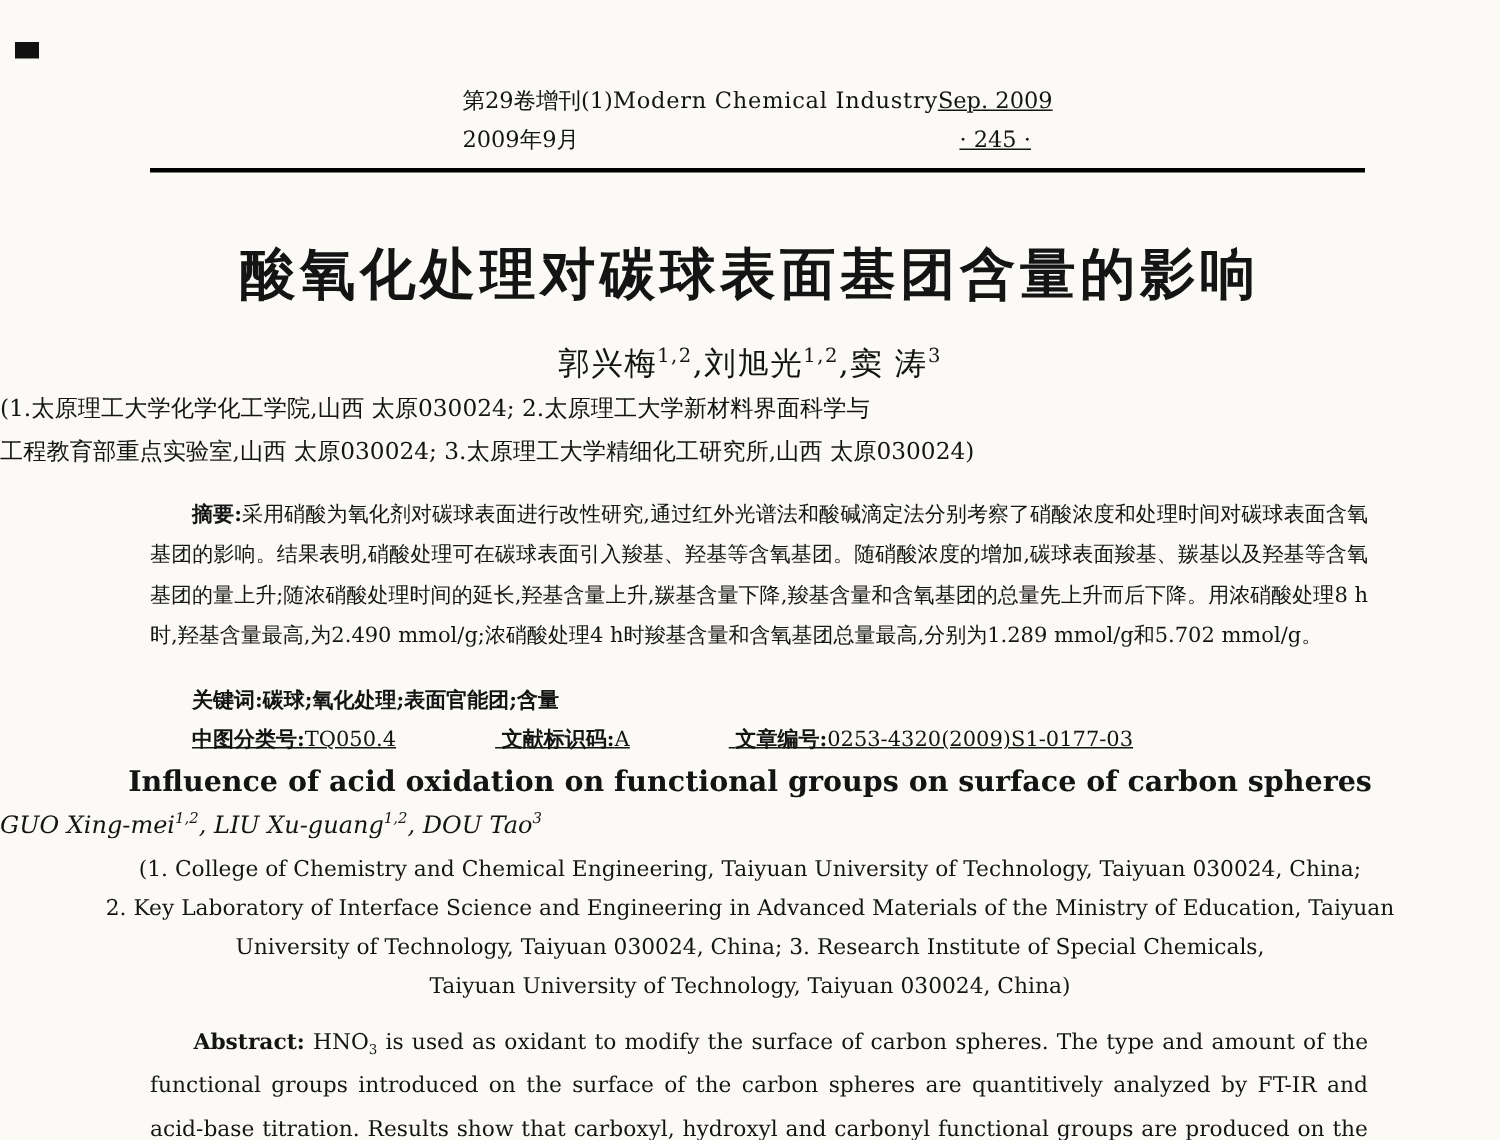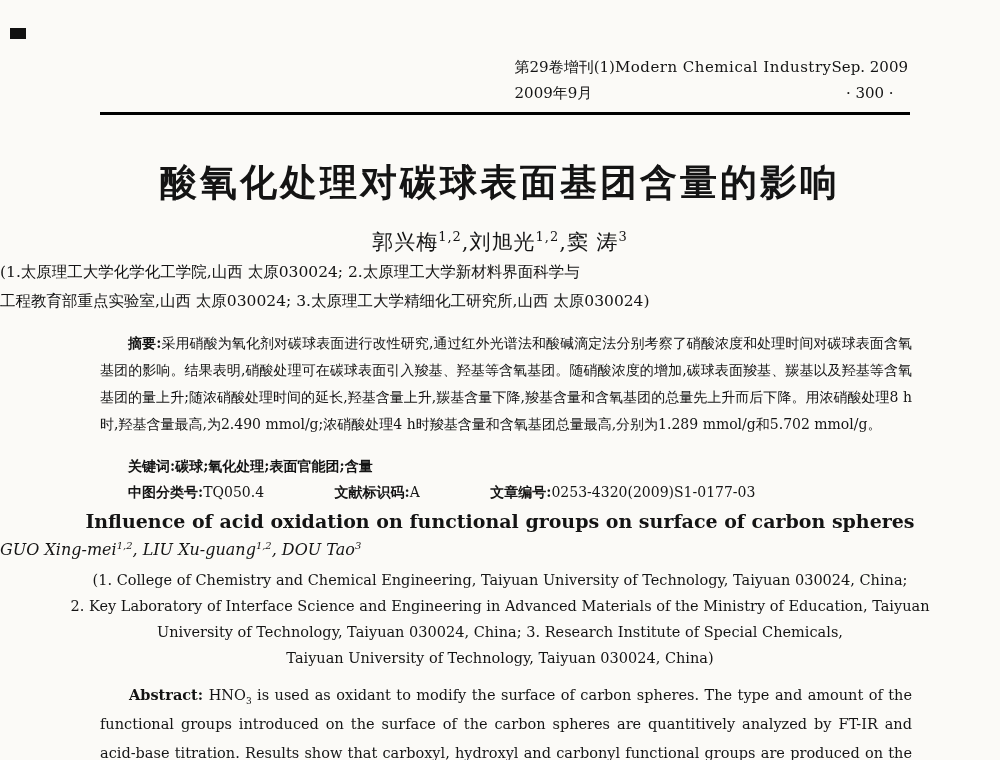--- a/index.html
+++ b/index.html
@@ -14,27 +14,27 @@
   .page { position: relative; width: 1000px; height: 760px; }
 
   .scan-artifact {
     position: absolute; left: 10px; top: 28px;
     width: 16px; height: 11px; background: #111;
   }
 
   
   .journal-header {
     position: absolute; top: 54px; left: 102px; width: 806px;
-    display: flex; justify-content: flex-end; align-items: flex-start;
+    display: flex; justify-content: center; align-items: flex-start;
     font-size: 15px;
   }
   .header-col { line-height: 26px; }
   .header-left  { text-align: left; }
   .header-center{ text-align: center; }
-  .header-right { text-align: center; }
+  .header-right { text-align: center; text-decoration: underline; }
   .header-journal-title-cn { font-size: 17px; letter-spacing: 7px; font-style: italic; font-weight: bold; }
   .header-journal-title-en { font-size: 15px; letter-spacing: 0.5px; }
 
   .header-rule {
     position: absolute; top: 112px; left: 100px; width: 810px;
     height: 3px; background: #000;
   }
 
   
   .article-title-cn {
@@ -62,21 +62,21 @@
   }
   .abstract-cn .label { font-weight: bold; }
 
   .keywords-cn {
     position: absolute; top: 458px; left: 100px; width: 812px;
     font-size: 14px; text-indent: 2em; font-weight: bold;
   }
 
   .meta-line {
     position: absolute; top: 484px; left: 100px; width: 812px;
-    font-size: 14px; text-indent: 2em;
+    font-size: 14px; text-indent: 2em; text-decoration: underline;
   }
   .meta-line .label { font-weight: bold; }
   .meta-item { margin-right: 66px; }
   .meta-item:last-child { margin-right: 0; }
 
   
   .article-title-en {
     position: absolute; top: 510px; left: 0; width: 100%;
     text-align: center; font-size: 19px; font-weight: bold;
   }
@@ -106,21 +106,21 @@
   <div class="journal-header">
     <div class="header-col header-left">
       <div>第29卷增刊(1)</div>
       <div>2009年9月</div>
     </div>
     <div class="header-col header-center">
       <div class="header-journal-title-en">Modern Chemical Industry</div>
     </div>
     <div class="header-col header-right">
       <div>Sep. 2009</div>
-      <div>· 300 ·</div>
+      <div>· 245 ·</div>
     </div>
   </div>
 
   <div class="header-rule"></div>
 
   <h1 class="article-title-cn" style="margin:0;">酸氧化处理对碳球表面基团含量的影响</h1>
 
   <div class="authors-cn">
     <span><span>郭兴梅</span><sup>1,2</sup><span>,</span></span><span><span>刘旭光</span><sup>1,2</sup><span>,</span></span><span><span>窦 涛</span><sup>3</sup></span>
   </div>

